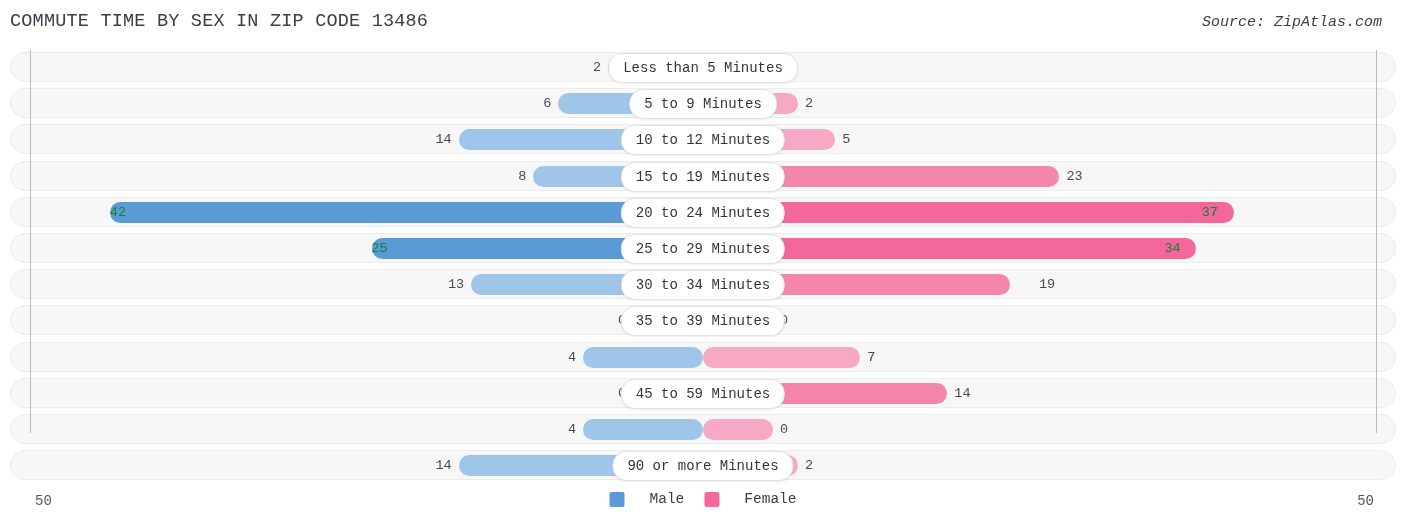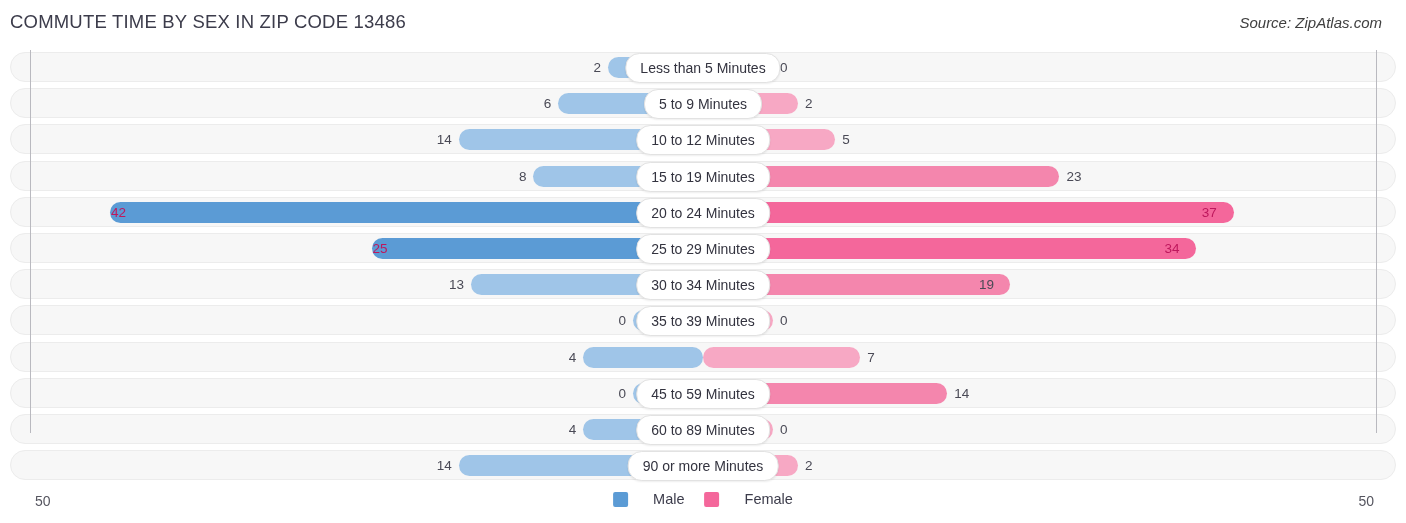--- a/index.html
+++ b/index.html
@@ -13,20 +13,21 @@
     font-family: "Liberation Sans", sans-serif;
     color: #3b3b4a;
     overflow: hidden;
   }
 
   .chart-root {
     position: relative;
     width: 1406px;
     height: 523px;
     box-sizing: border-box;
+    font-family: Liberation Mono, monospace;
   }
 
   
   .header {
     position: absolute;
     top: 8px;
     left: 0;
     right: 0;
     height: 30px;
   }
@@ -107,21 +108,21 @@
   .bar-value {
     position: absolute;
     top: 7px;
     height: 21px;
     line-height: 21px;
     font-size: 13.5px;
     color: #4a4a56;
     white-space: nowrap;
   }
   .bar-value.inside {
-    color: #be185d;
+    color: #15803d;
   }
 
   .cat-label {
     position: absolute;
     top: 3px;
     left: 50%;
     transform: translateX(-50%);
     height: 28px;
     line-height: 28px;
     padding: 0 14px;
@@ -237,21 +238,21 @@
           <div class="bar female" style="width: 493.381px; background: rgb(244, 103, 155);"></div>
           <div class="bar-value inside" style="right: 1018.5px;">25</div>
           <div class="bar-value inside" style="left: 1164.38px;">34</div>
           <div class="cat-label">25 to 29 Minutes</div>
         </div>
         <div class="row">
           <div class="track"></div>
           <div class="bar male" style="width: 231.881px; background: rgb(159, 197, 232);"></div>
           <div class="bar female" style="width: 306.595px; background: rgb(244, 134, 173);"></div>
           <div class="bar-value" style="right: 941.881px;">13</div>
-          <div class="bar-value" style="left: 979px;">19</div>
+          <div class="bar-value" style="left: 1039px;">19</div>
           <div class="cat-label">30 to 34 Minutes</div>
         </div>
         <div class="row">
           <div class="track"></div>
           <div class="bar male" style="width: 70px; background: rgb(159, 197, 232);"></div>
           <div class="bar female" style="width: 70px; background: rgb(247, 168, 196);"></div>
           <div class="bar-value" style="right: 780px;">0</div>
           <div class="bar-value" style="left: 780px;">0</div>
           <div class="cat-label">35 to 39 Minutes</div>
         </div>
@@ -269,21 +270,20 @@
           <div class="bar-value" style="right: 780px;">0</div>
           <div class="bar-value" style="left: 954.333px;">14</div>
           <div class="cat-label">45 to 59 Minutes</div>
         </div>
         <div class="row">
           <div class="track"></div>
           <div class="bar male" style="width: 119.81px; background: rgb(159, 197, 232);"></div>
           <div class="bar female" style="width: 70px; background: rgb(247, 168, 196);"></div>
           <div class="bar-value" style="right: 829.81px;">4</div>
           <div class="bar-value" style="left: 780px;">0</div>
-          <div class="cat-label">60 to 89 Minutes</div>
         </div>
         <div class="row">
           <div class="track"></div>
           <div class="bar male" style="width: 244.333px; background: rgb(159, 197, 232);"></div>
           <div class="bar female" style="width: 94.9048px; background: rgb(247, 168, 196);"></div>
           <div class="bar-value" style="right: 954.333px;">14</div>
           <div class="bar-value" style="left: 804.905px;">2</div>
           <div class="cat-label">90 or more Minutes</div>
         </div>
       </div>

